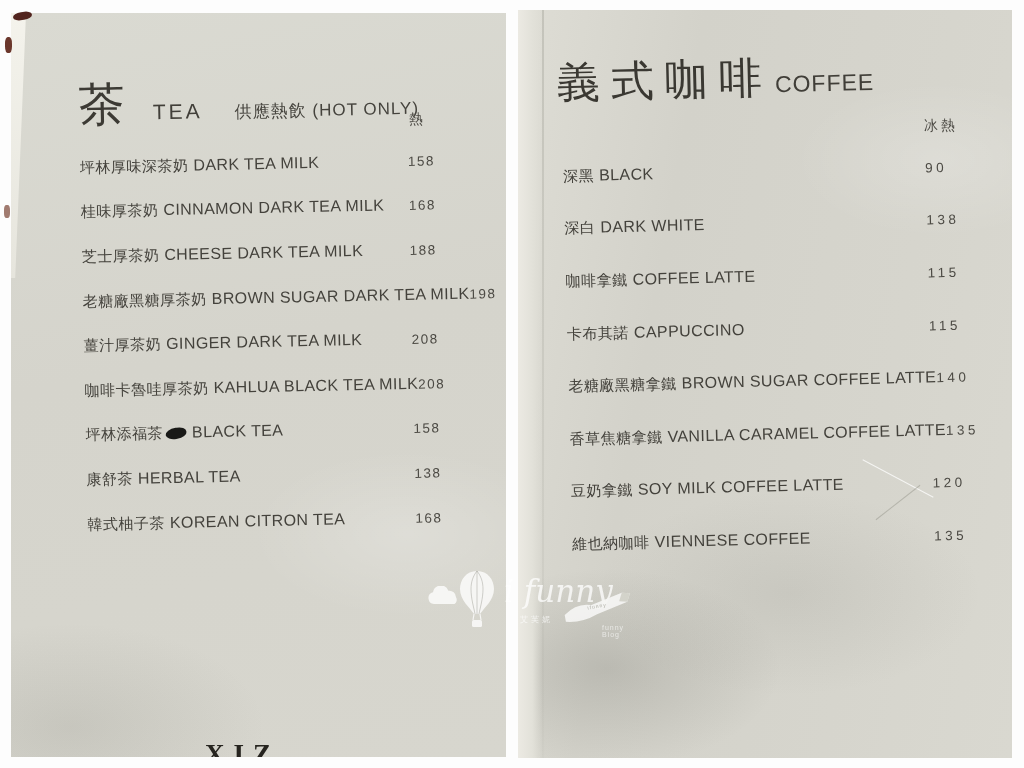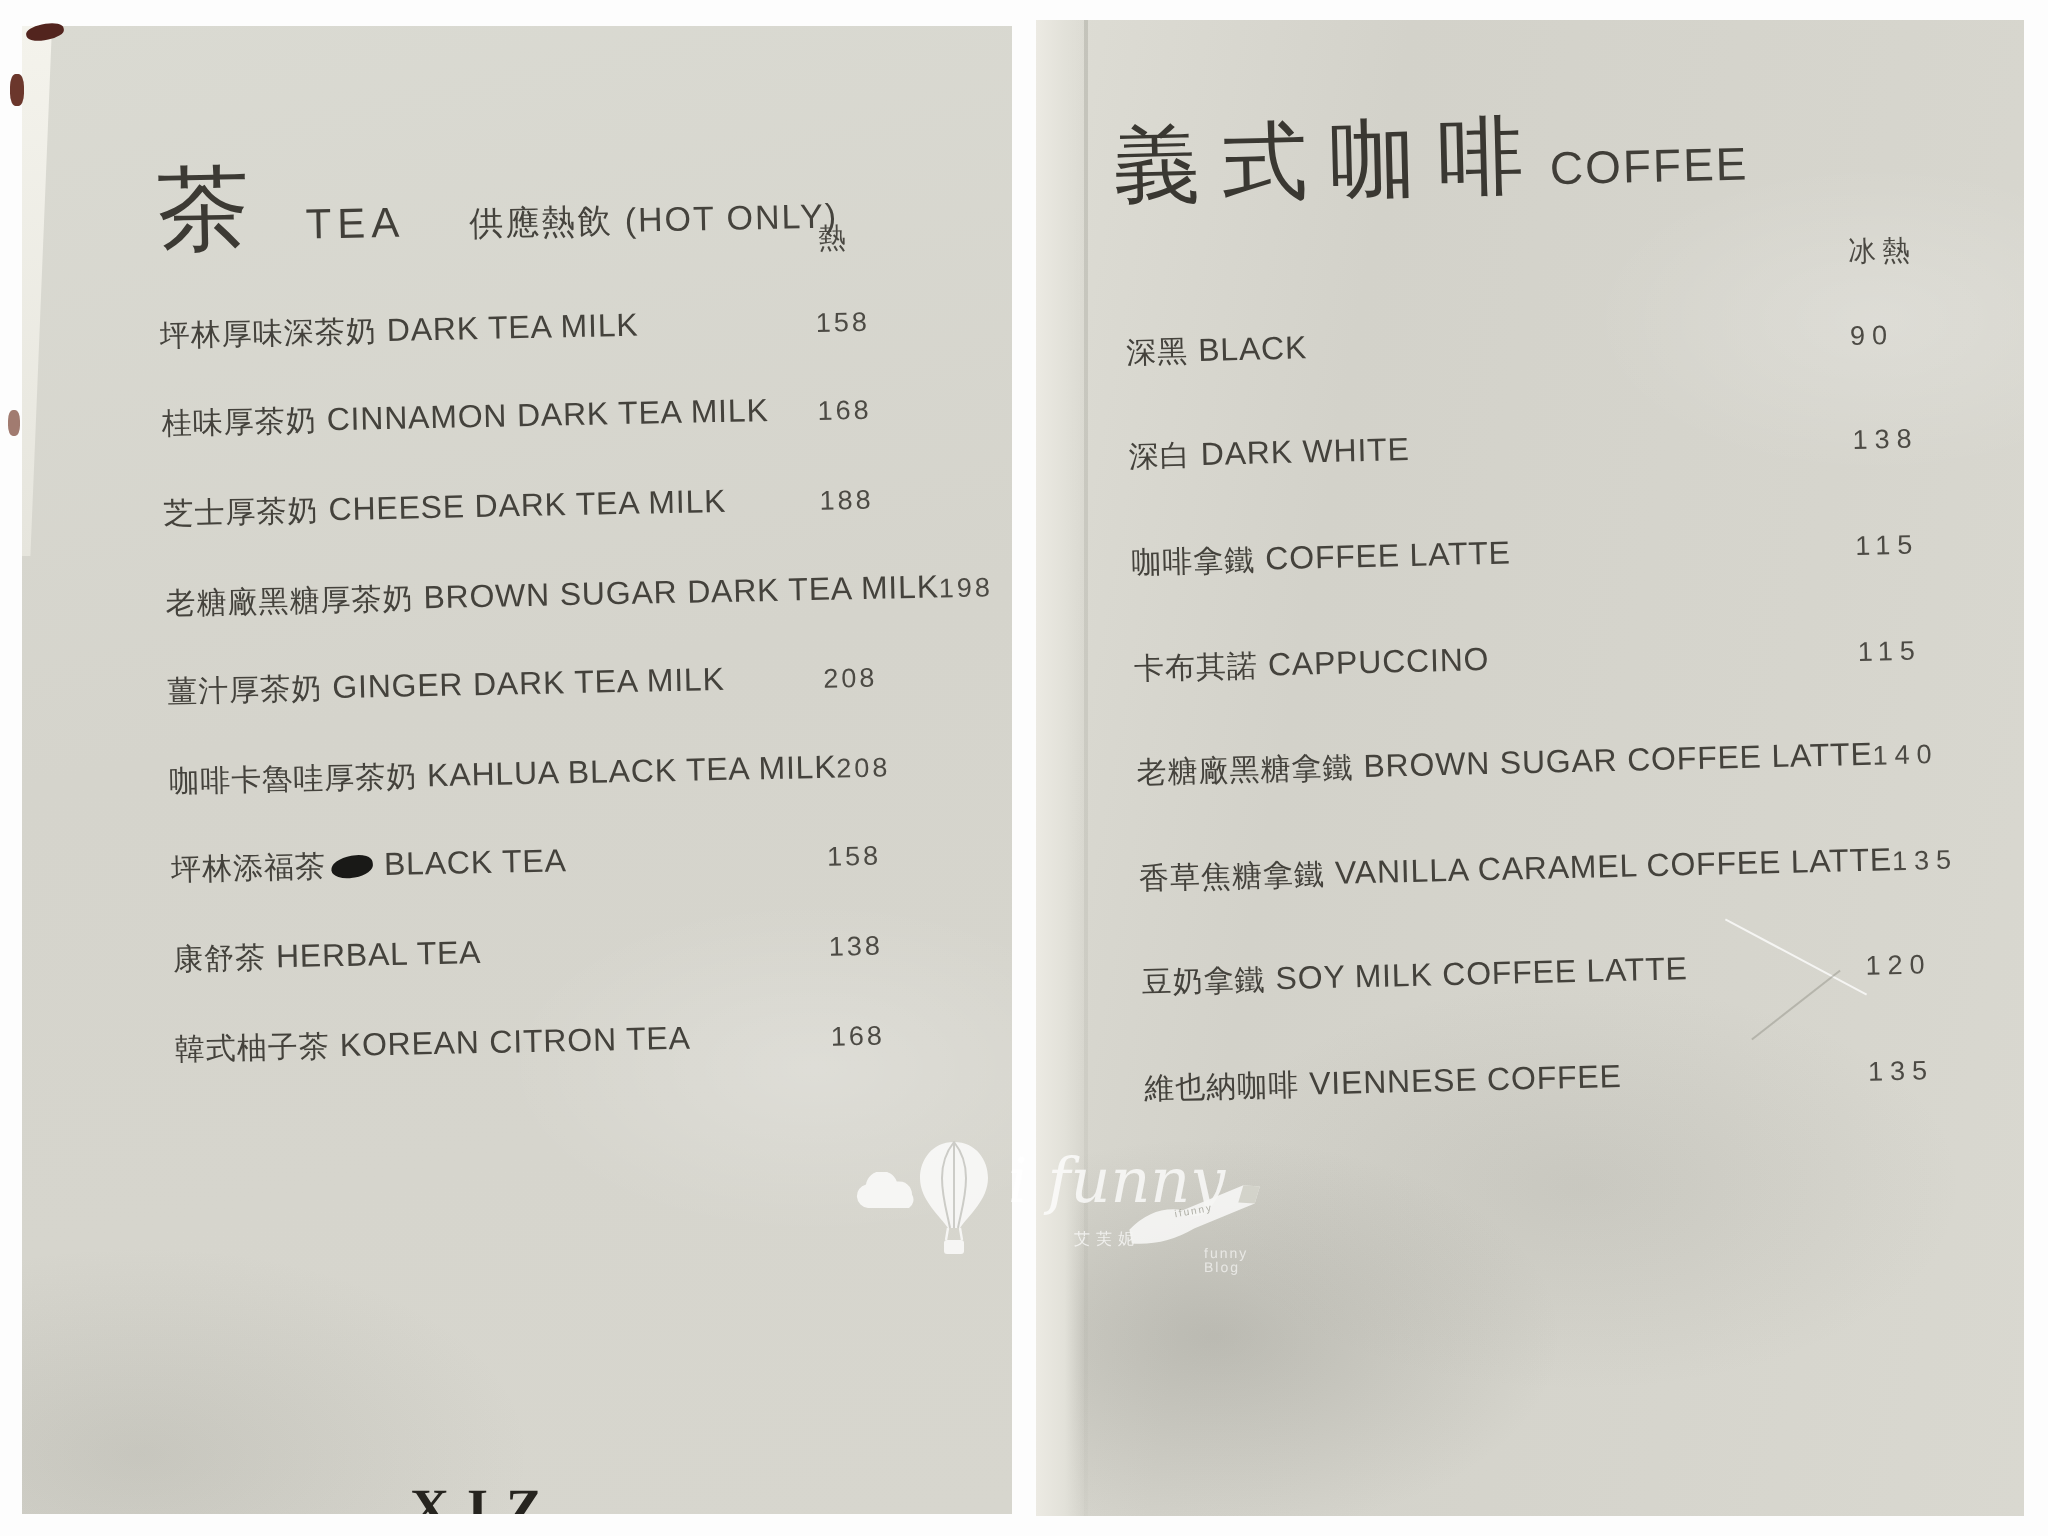--- a/index.html
+++ b/index.html
@@ -93,21 +93,21 @@
 
   
   .watermark{position:absolute;left:424px;top:569px;width:210px;height:66px;opacity:.82;pointer-events:none;}
   .wm-cloud{position:absolute;left:2px;top:17px;}
   .wm-balloon{position:absolute;left:32px;top:1px;}
   .wm-script{
     position:absolute;left:80px;top:4px;
     font-family:"DejaVu Serif","Liberation Serif",serif;font-style:italic;
     font-size:31px;color:rgba(255,255,255,0.92);white-space:nowrap;
   }
-  .wm-sub{position:absolute;left:113px;top:45px;font-size:8px;letter-spacing:3px;color:rgba(255,255,255,0.85);}
+  .wm-sub{position:absolute;left:96px;top:45px;font-size:8px;letter-spacing:3px;color:rgba(255,255,255,0.85);}
   .wm-ribbon{position:absolute;left:138px;top:26px;transform:rotate(-10deg);}
   .wm-ribbon-text{
     position:absolute;left:146px;top:34px;transform:rotate(-10deg);
     font-size:5px;letter-spacing:1px;color:rgba(160,160,150,0.9);white-space:nowrap;width:54px;text-align:center;
   }
   .wm-blog{position:absolute;left:178px;top:55px;font-size:7px;letter-spacing:1px;color:rgba(255,255,255,0.75);}
 </style>
 </head>
 <body>
 

